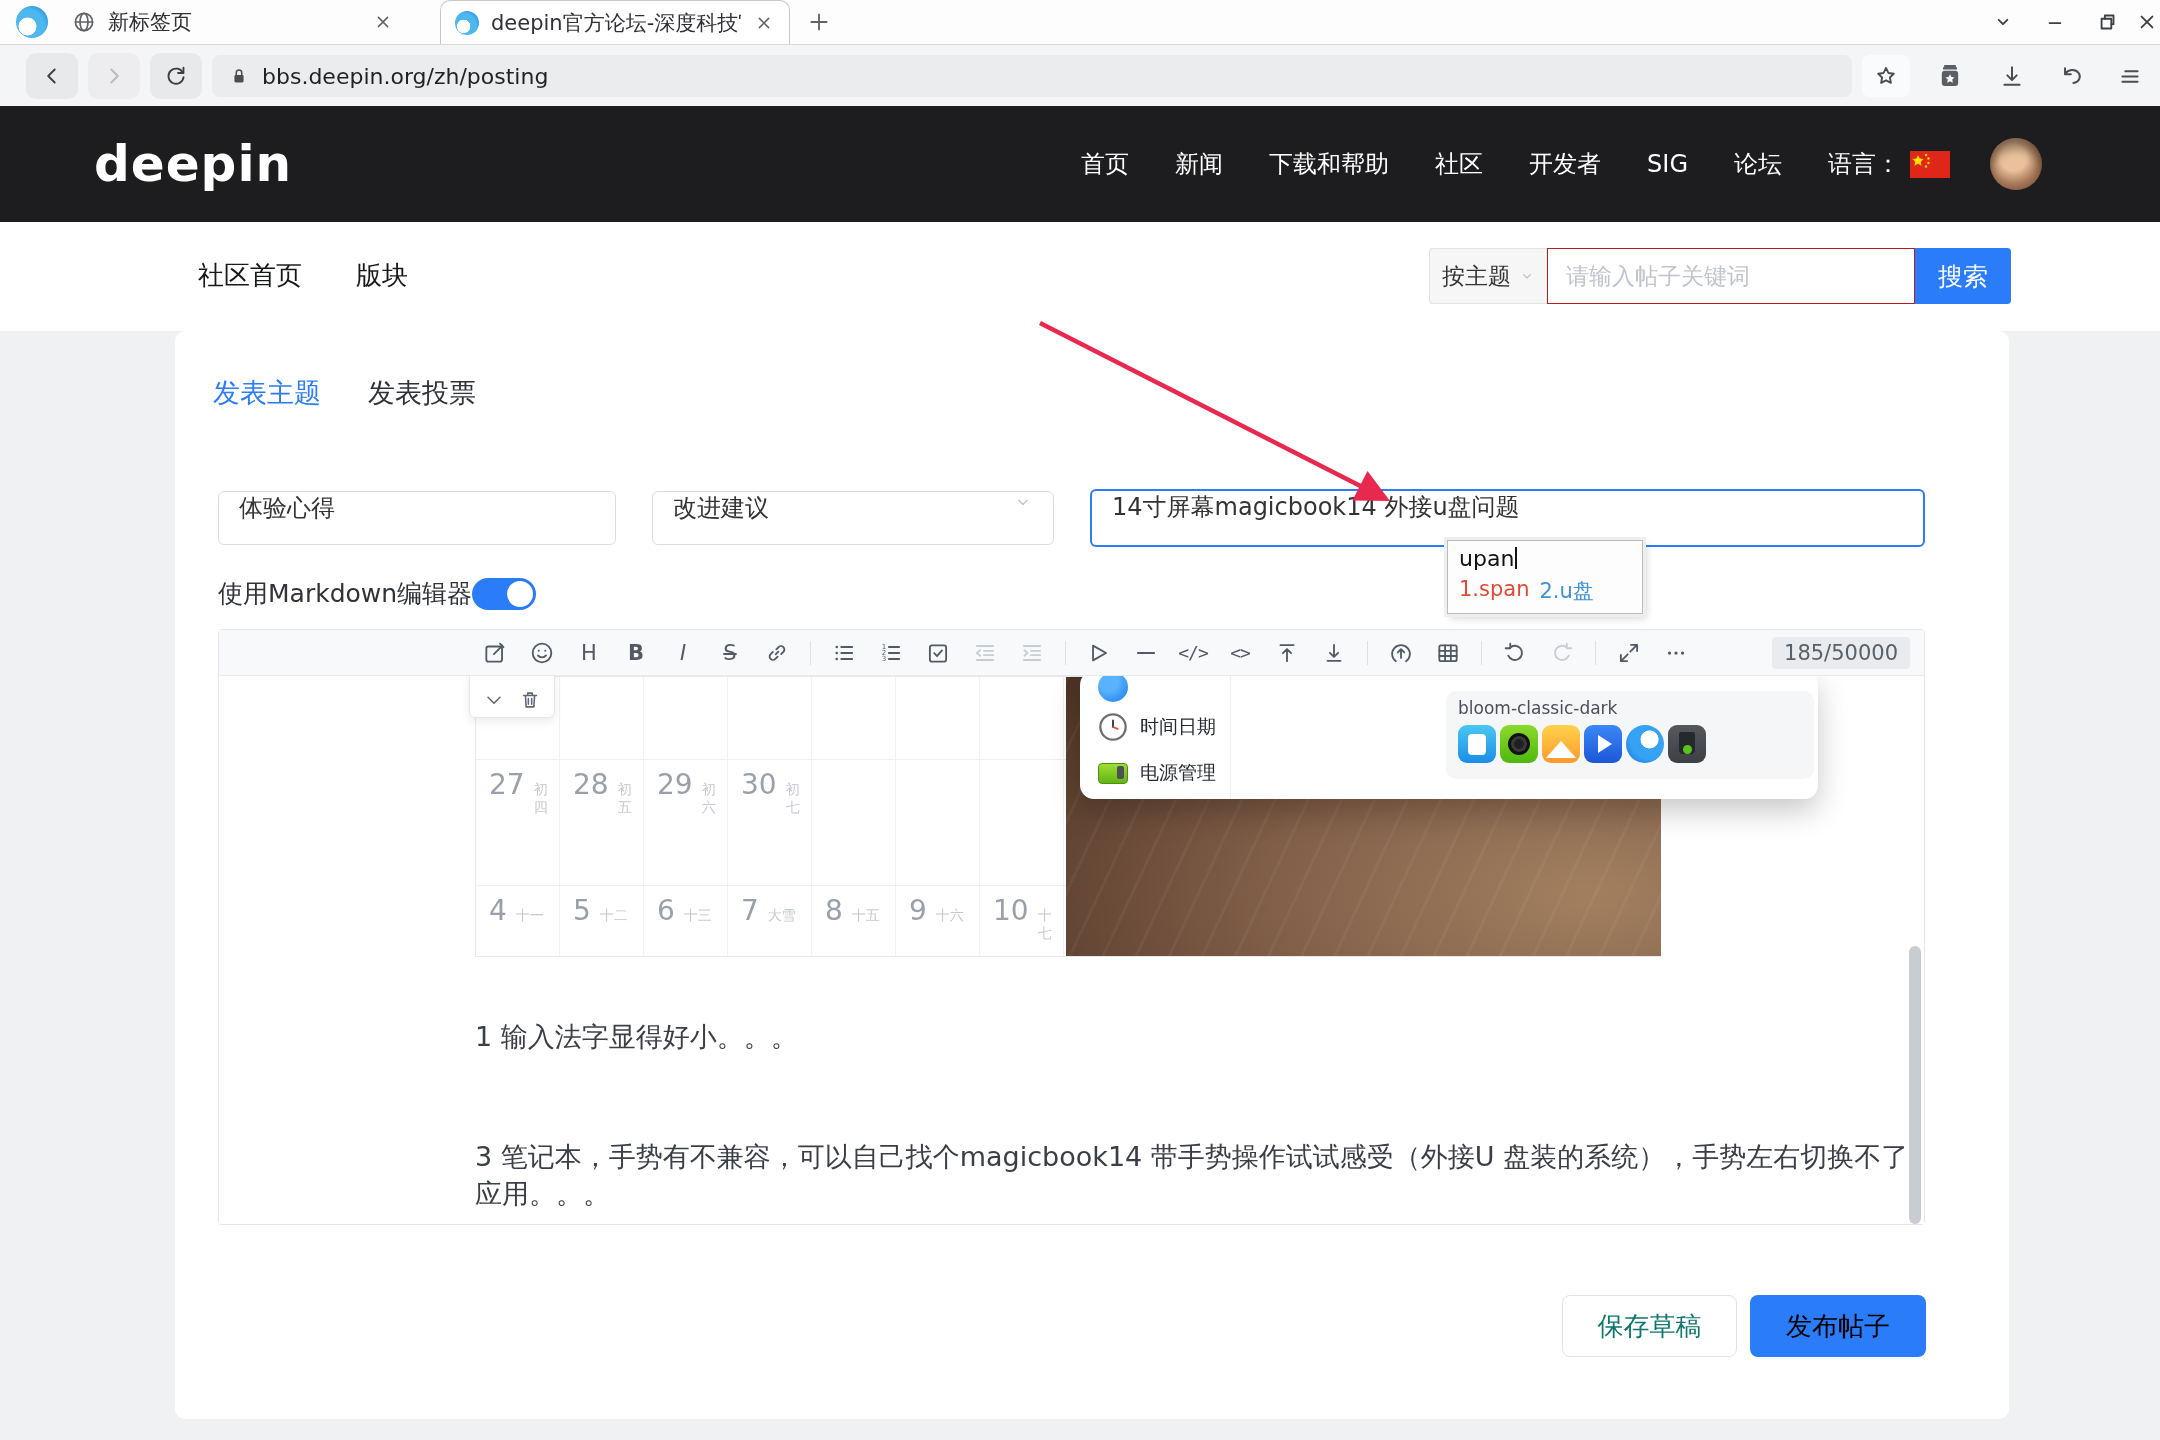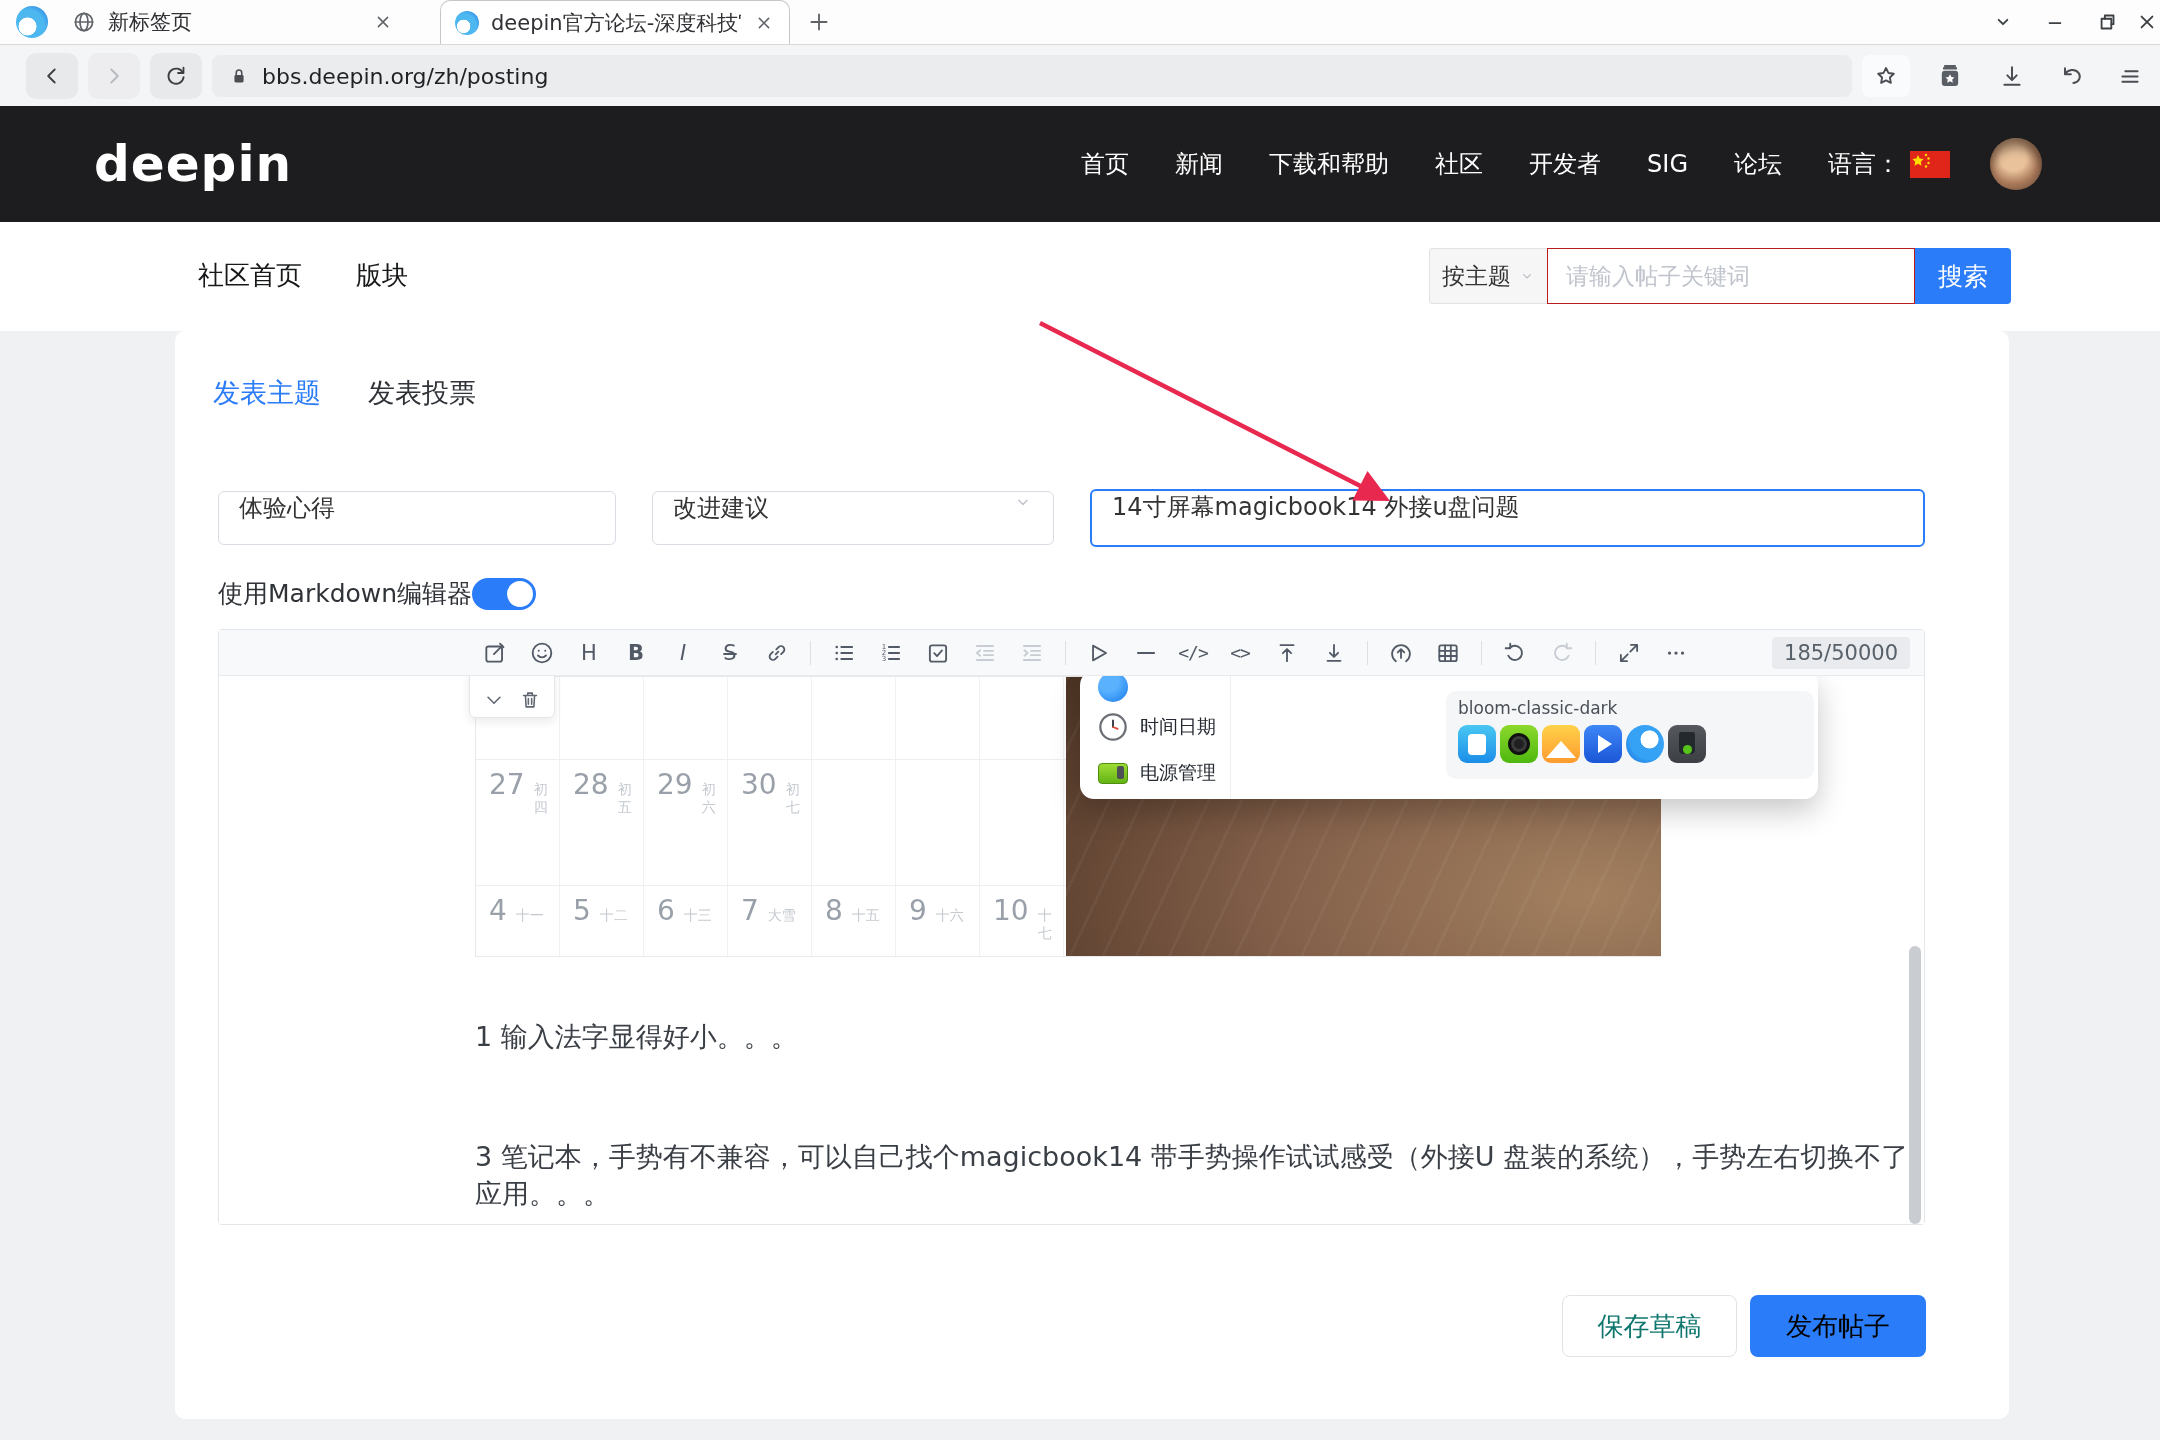--- a/index.html
+++ b/index.html
@@ -578,14 +578,23 @@
 
   <svg class="arrowsvg" viewBox="0 0 2160 1440">
     <defs>
       <marker id="ah" markerWidth="9" markerHeight="9" refX="6.5" refY="4.5" orient="auto">
         <path d="M0.5,0.8 L8,4.5 L0.5,8.2 z" fill="#e8284e"></path>
       </marker>
     </defs>
     <line x1="1040" y1="323" x2="1384" y2="498" stroke="#e8284e" stroke-width="4.5" marker-end="url(#ah)"></line>
   </svg>
 
+  <div class="ime">
+    <div class="ime-comp">
+      <span>upan</span><span class="ime-caret"></span>
+    </div>
+    <div class="ime-cands">
+      <span class="cand1">1.span</span>
+      <span class="cand2">2.u盘</span>
+    </div>
+  </div>
 
 </div>
 
 </body></html>

